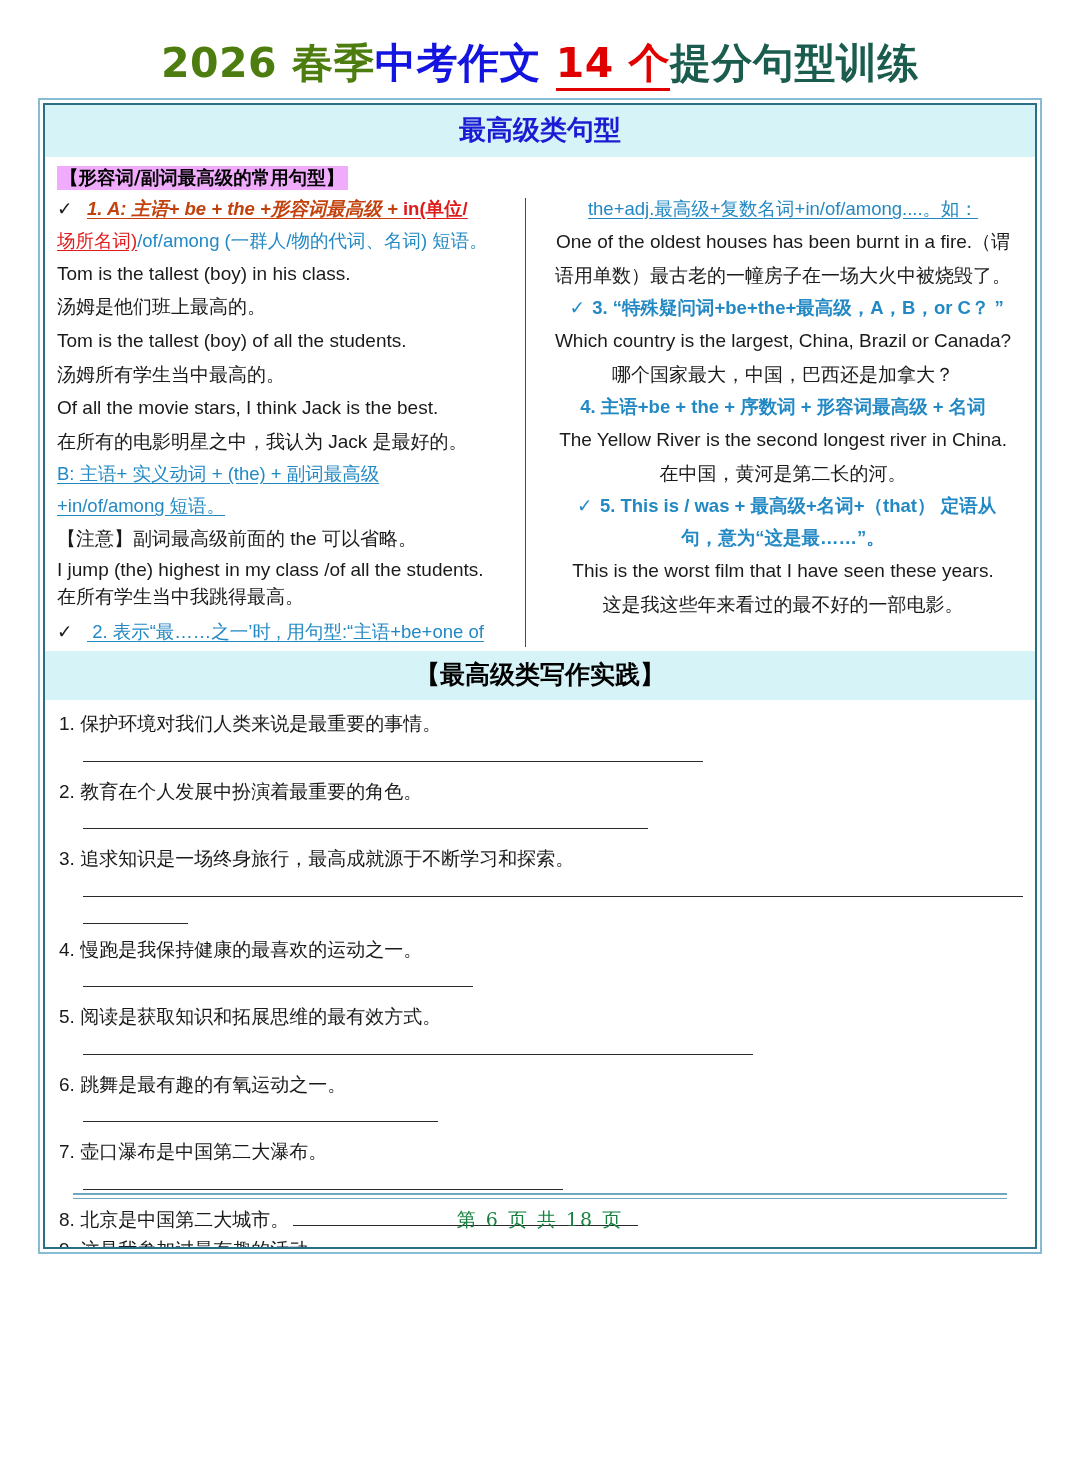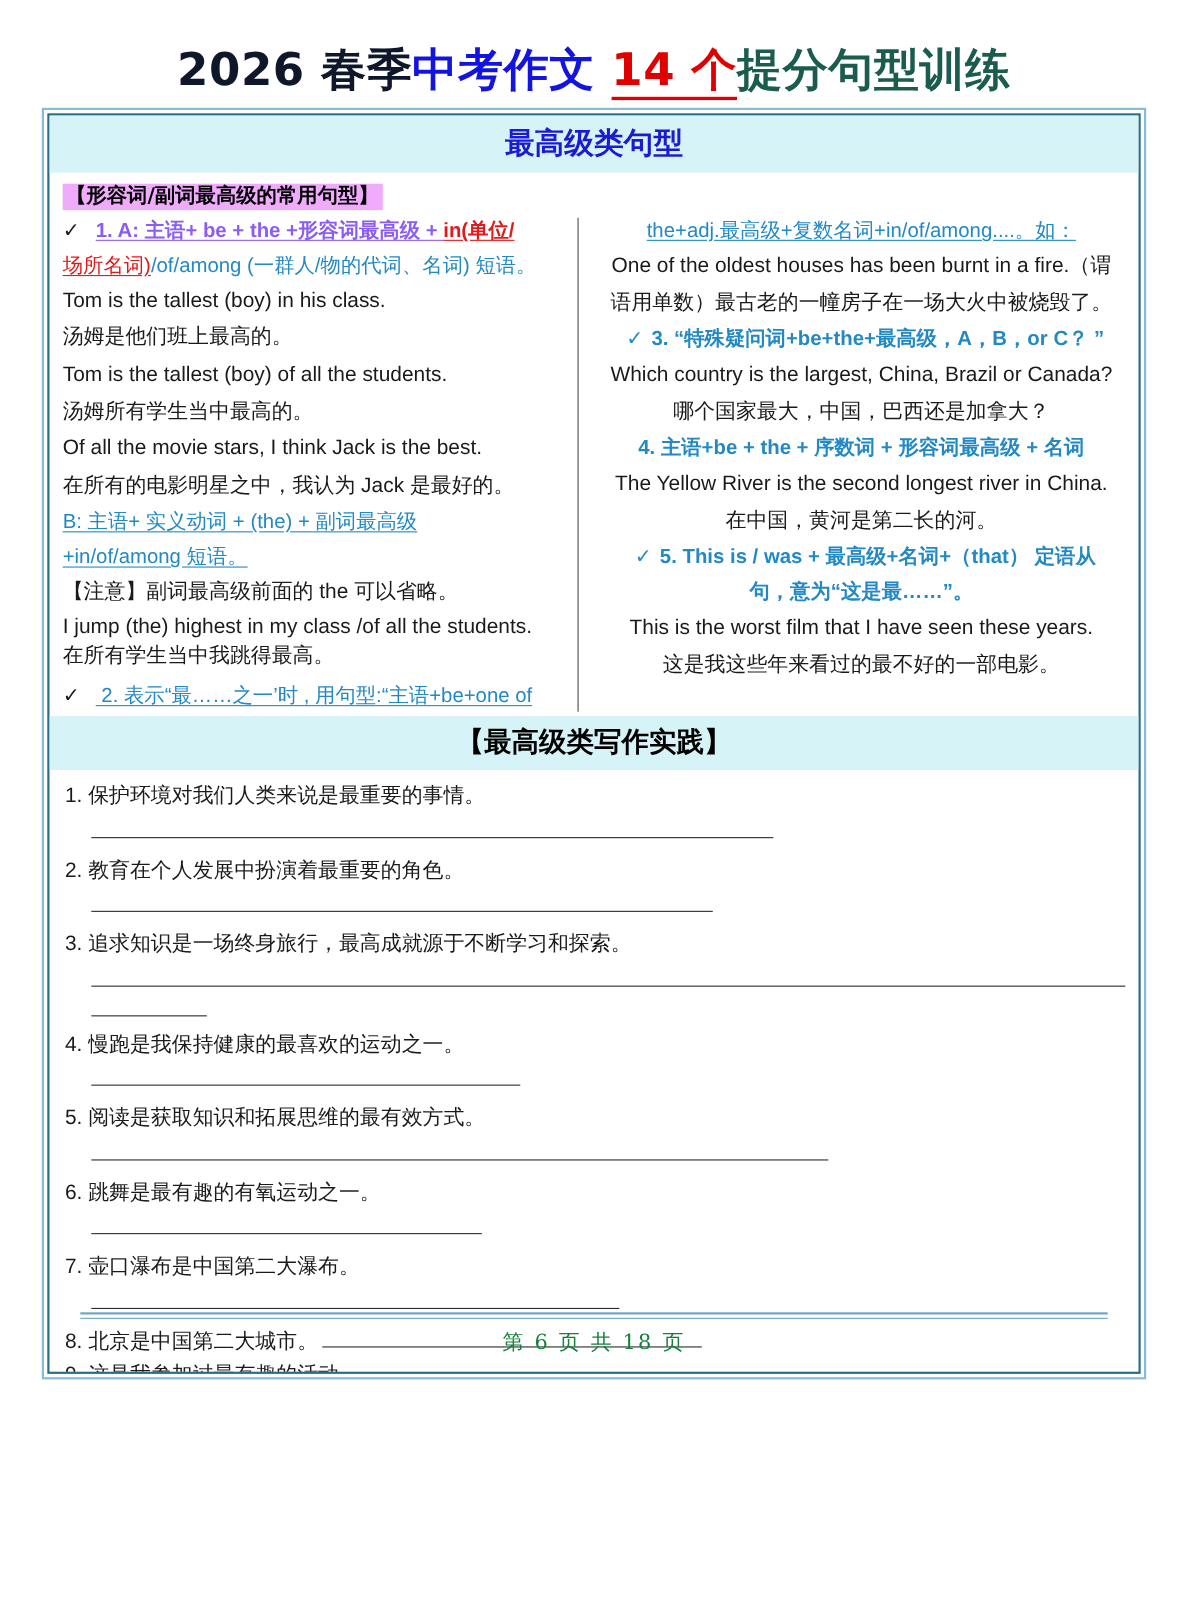--- a/index.html
+++ b/index.html
@@ -19,21 +19,21 @@
   
   .doc-title {
     text-align: center;
     font-size: 41px;
     font-weight: bold;
     letter-spacing: 0.5px;
     padding: 36px 0 18px 0;
     white-space: nowrap;
     font-family: "DejaVu Sans", "Liberation Sans", sans-serif;
   }
-  .t-black { color: #0f172a; }
+  .t-black { color: #4d7c0f; }
   .t-blue  { color: #1414e0; }
   .t-red   { color: #e00000; border-bottom: 3px solid #e00000; padding-bottom: 1px; }
   .t-green { color: #1a5c4e; }
 
   
   .page-frame {
     position: absolute;
     left: 38px;
     top: 98px;
     width: 1004px;
@@ -110,21 +110,21 @@
     font-size: 19px;
     line-height: 1.66;
     margin: 0 0 2px 0;
     white-space: nowrap;
   }
   .line.cjk { font-size: 19px; }
   .en { font-size: 19px; }
 
   .blue  { color: #2389c4; }
   .red   { color: #e01b1b; }
-  .blk   { color: #8b5cf6; }
+  .blk   { color: #c2410c; font-style: italic; }
   .u     { text-decoration: underline; text-underline-offset: 3px; }
   .b     { font-weight: bold; }
 
   .check {
     color: #1a1a1a;
     font-weight: bold;
     display: inline-block;
     width: 30px;
   }
   .check.bluechk { color: #2389c4; font-weight: normal; }

